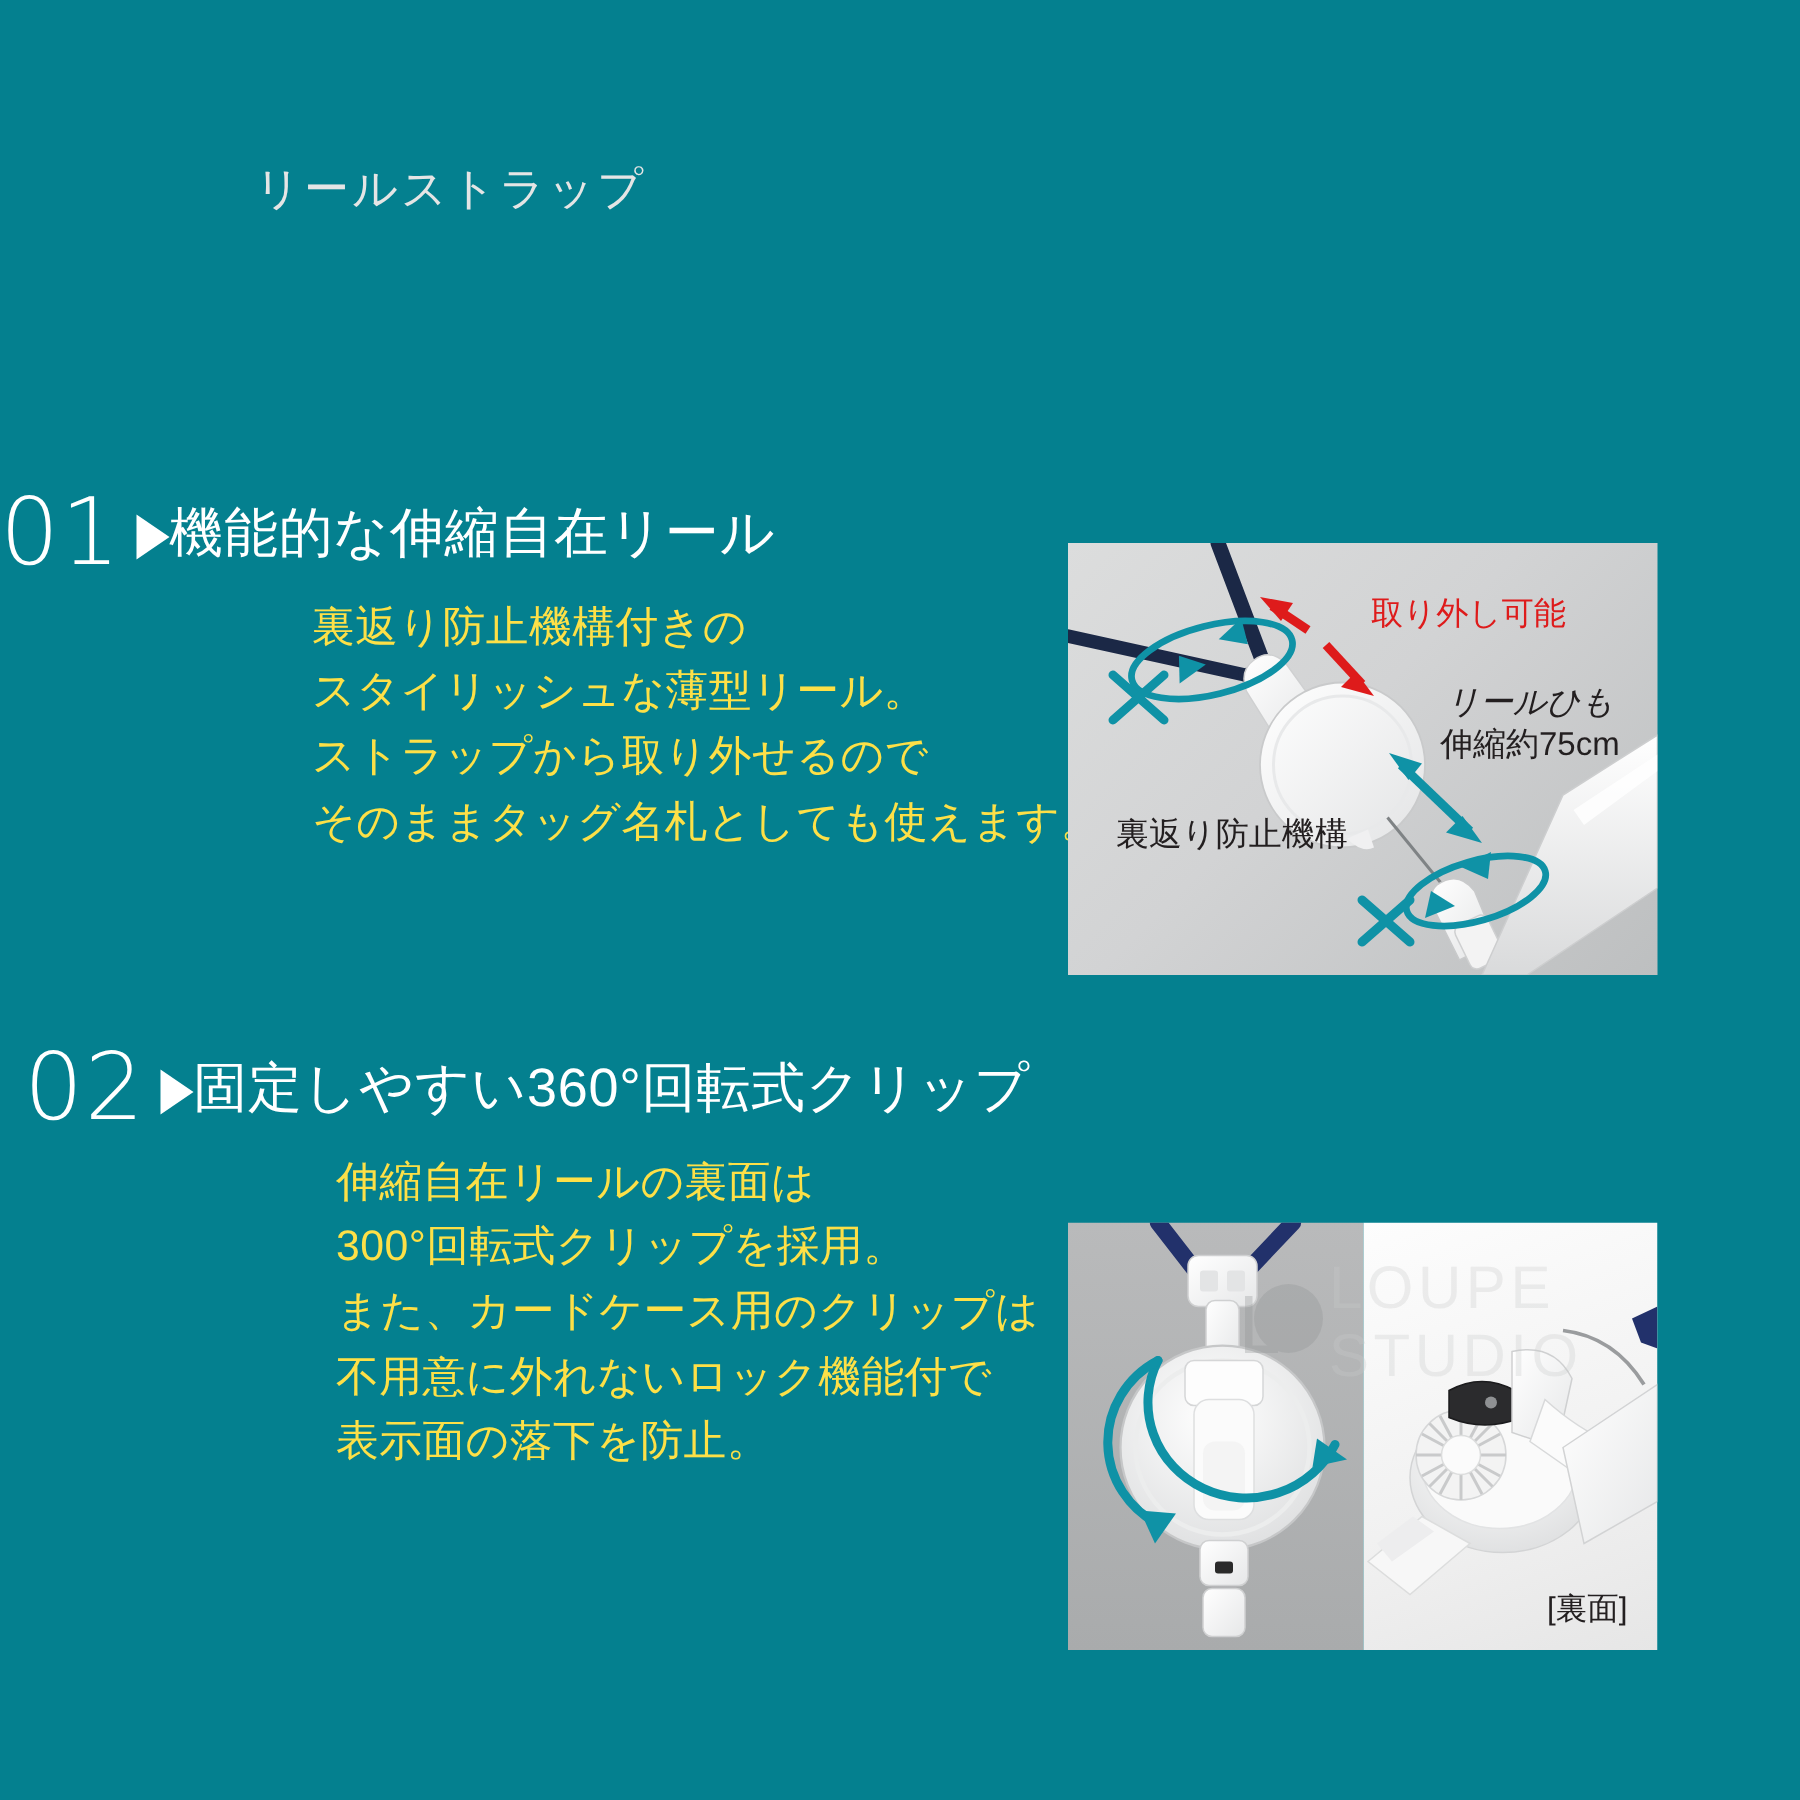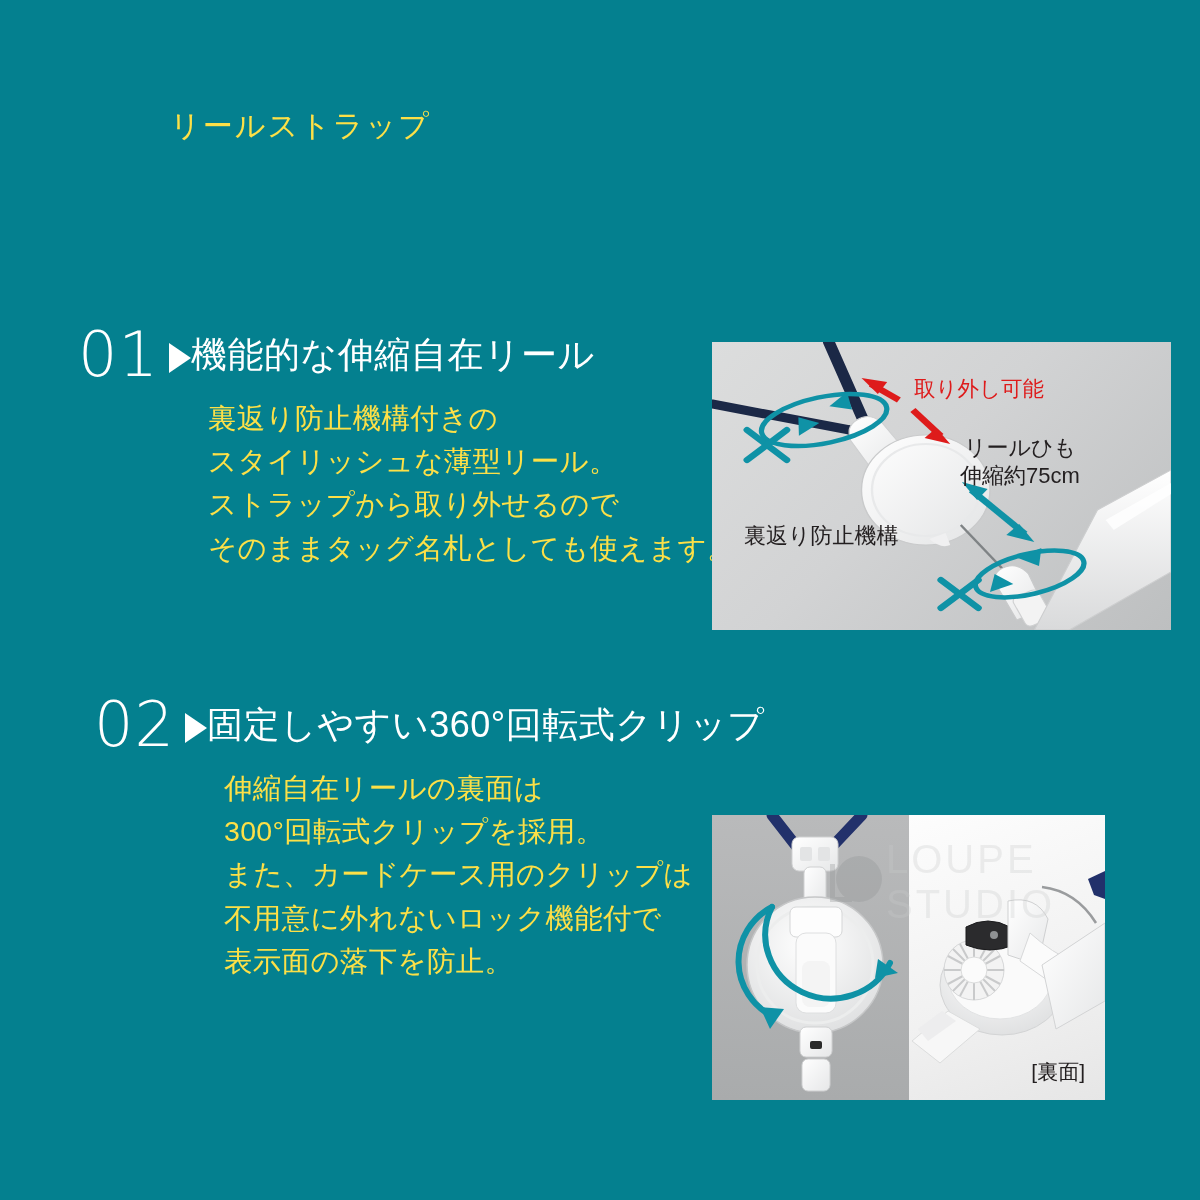--- a/index.html
+++ b/index.html
@@ -19,30 +19,30 @@
   .sq{
     width:38px;height:38px;background:#ffffff;margin-right:22px;
     flex:0 0 auto;
   }
   .brand{
     color:#ffffff;font-size:57px;line-height:1;
     letter-spacing:4.5px;font-weight:400;
     font-family:"Liberation Sans","DejaVu Sans",sans-serif;
   }
   .brand-jp{
-    color:#fde047;font-size:30px;letter-spacing:2px;
+    color:#e5e5e5;font-size:30px;letter-spacing:2px;
     margin-top:20px;margin-left:58px;font-weight:400;
   }
 
   
   .section{position:absolute;}
   .sec01{left:0;top:330px;width:1200px;}
   .sec02{left:16px;top:700px;width:1200px;}
 
-  .head-line{display:flex;align-items:flex-start;padding-left:78px;}
+  .head-line{display:flex;align-items:flex-start;}
   .num{
     color:#ffffff;font-size:62px;line-height:.82;
     font-weight:300;letter-spacing:1px;
     font-family:"DejaVu Sans","Liberation Sans",sans-serif;
   }
   .tri{
     width:0;height:0;border-style:solid;
     border-width:15px 0 15px 22px;
     border-color:transparent transparent transparent #ffffff;
     margin-left:10px;margin-top:13px;flex:0 0 auto;
@@ -53,21 +53,21 @@
     white-space:nowrap;
   }
   .body-text{
     color:#fde047;font-size:28.5px;line-height:1.52;
     margin-left:208px;margin-top:16px;letter-spacing:.3px;
   }
   .body-text div{white-space:nowrap;}
 
   
   .photo{position:absolute;overflow:hidden;}
-  .ph1{left:712px;top:342px;width:459px;height:288px;
+  .ph1{left:712px;top:362px;width:393px;height:288px;
        background:linear-gradient(135deg,#dcdddd 0%,#d2d3d4 45%,#bdbfc0 100%);}
   .ph2{left:712px;top:815px;width:393px;height:285px;}
   .ph2 .half{position:absolute;top:0;height:100%;}
   .ph2 .hl{left:0;width:50%;background:linear-gradient(180deg,#b9babb 0%,#a9abac 100%);}
   .ph2 .hr{left:50%;width:50%;background:linear-gradient(160deg,#fdfdfd 0%,#f1f1f1 60%,#e6e6e6 100%);}
 
   .ph-label{position:absolute;color:#231f20;font-size:22px;line-height:1.25;white-space:nowrap;}
   .ph-label.red{color:#de1b1b;font-size:21.5px;}
   .back-label{position:absolute;right:20px;bottom:14px;color:#231f20;font-size:21px;}
 
@@ -163,21 +163,21 @@
 
       <g>
         <line x1="160" y1="58" x2="136" y2="42" stroke="#de1b1b" stroke-width="6"></line>
         <polygon points="128,36 150,40 142,52" fill="#de1b1b"></polygon>
         <line x1="172" y1="68" x2="196" y2="94" stroke="#de1b1b" stroke-width="6"></line>
         <polygon points="204,102 182,96 192,86" fill="#de1b1b"></polygon>
       </g>
     </svg>
 
     <div class="ph-label red" style="left:202px;top:34px;">取り外し可能</div>
-    <div class="ph-label" style="left:252px;top:92px;">リールひも</div>
+    <div class="ph-label" style="left:252px;top:92px;font-style:italic;">リールひも</div>
     <div class="ph-label" style="left:248px;top:120px;">伸縮約75cm</div>
     <div class="ph-label" style="left:32px;top:180px;">裏返り防止機構</div>
   </div>
 
   <div class="section sec02">
     <div class="head-line">
       <div class="num">02</div>
       <div class="tri"></div>
       <div class="sec-title">固定しやすい360°回転式クリップ</div>
     </div>

